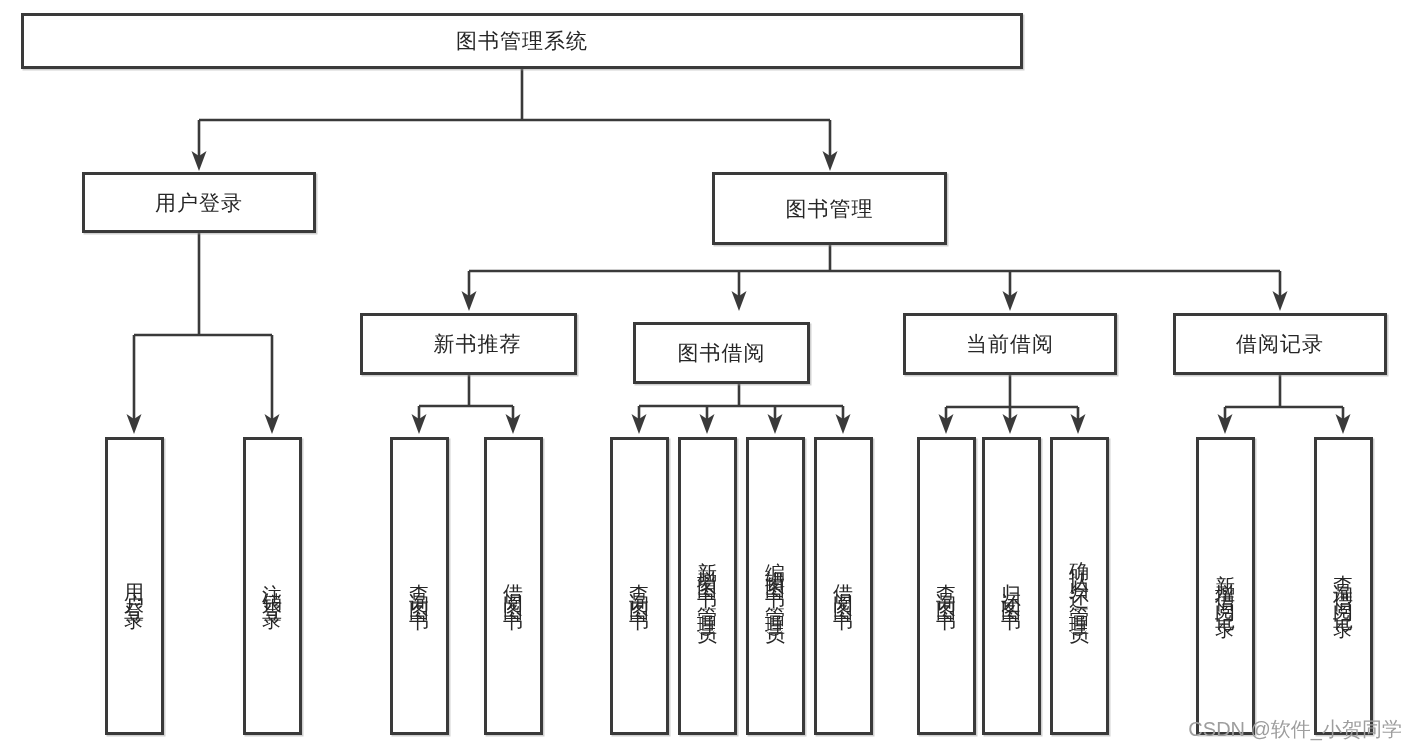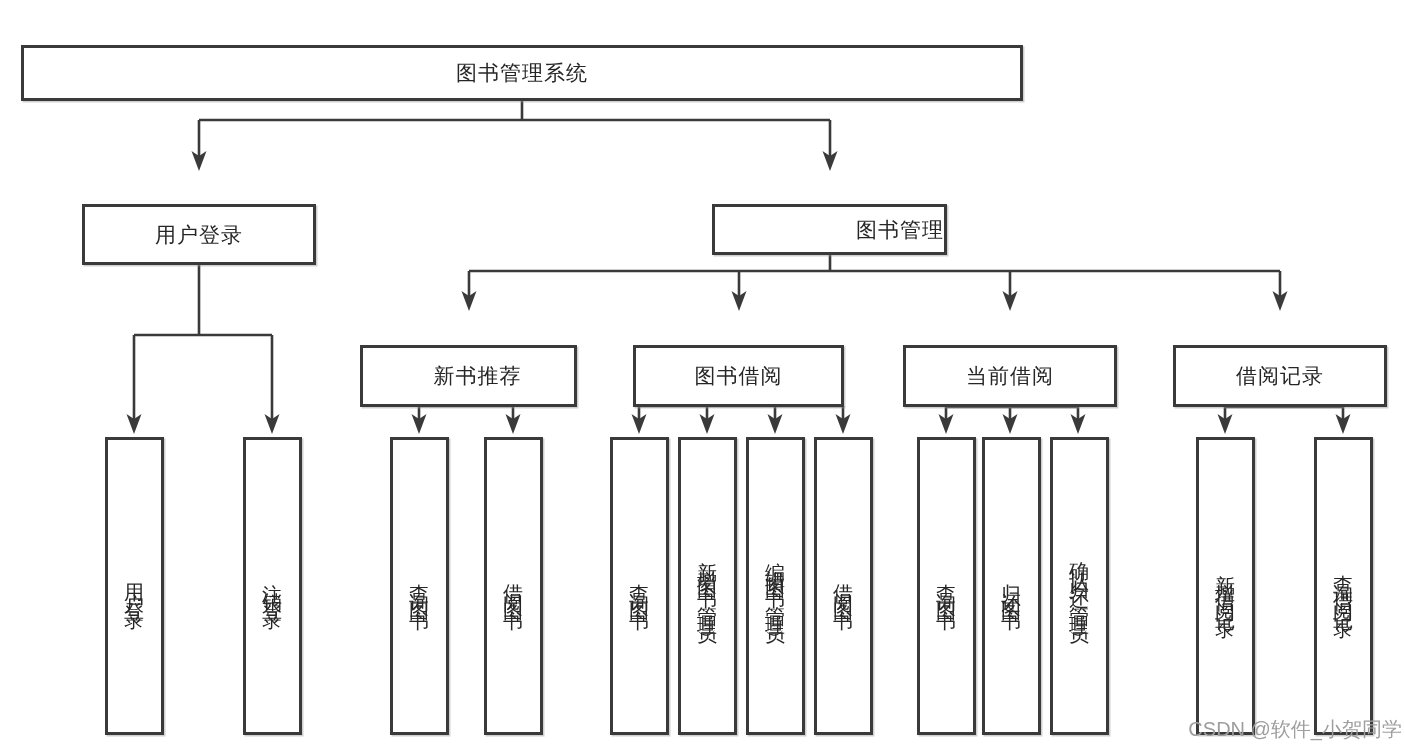--- a/index.html
+++ b/index.html
@@ -35,21 +35,20 @@
   }
   .node {
     position: absolute;
     box-sizing: border-box;
     border: 3px solid var(--border);
     background: var(--background);
     display: flex;
     align-items: center;
     justify-content: center;
     box-shadow: 1.5px 1.5px 0 rgba(150,150,150,0.45);
-    margin-top: 32px;
   }
   .node .hlabel {
     font-size: 21px;
     letter-spacing: 1px;
     white-space: nowrap;
   }
   .leaf {
     position: absolute;
     box-sizing: border-box;
     top: 437px;
@@ -120,28 +119,28 @@
     <polygon points="1335.5,414 1343,419 1350.5,414 1343,434"></polygon>
   </svg>
 
   <div class="node" style="left:21px; top:13px; width:1002px; height:56px;">
     <span class="hlabel">图书管理系统</span>
   </div>
 
   <div class="node" style="left:82px; top:172px; width:234px; height:61px;">
     <span class="hlabel">用户登录</span>
   </div>
-  <div class="node" style="left:712px; top:172px; width:235px; height:51px;justify-content:flex-end;">
+  <div class="node" style="left:712px; top:172px; width:235px; height:73px;">
     <span class="hlabel">图书管理</span>
   </div>
 
   <div class="node" style="left:360px; top:313px; width:217px; height:62px;padding-left:18px;">
     <span class="hlabel">新书推荐</span>
   </div>
-  <div class="node" style="left:633px; top:313px; width:211px; height:62px;">
+  <div class="node" style="left:633px; top:322px; width:177px; height:62px;">
     <span class="hlabel">图书借阅</span>
   </div>
   <div class="node" style="left:903px; top:313px; width:214px; height:62px;">
     <span class="hlabel">当前借阅</span>
   </div>
   <div class="node" style="left:1173px; top:313px; width:214px; height:62px;justify-content:center;">
     <span class="hlabel">借阅记录</span>
   </div>
 
   <div class="leaf" style="left:105px;">

